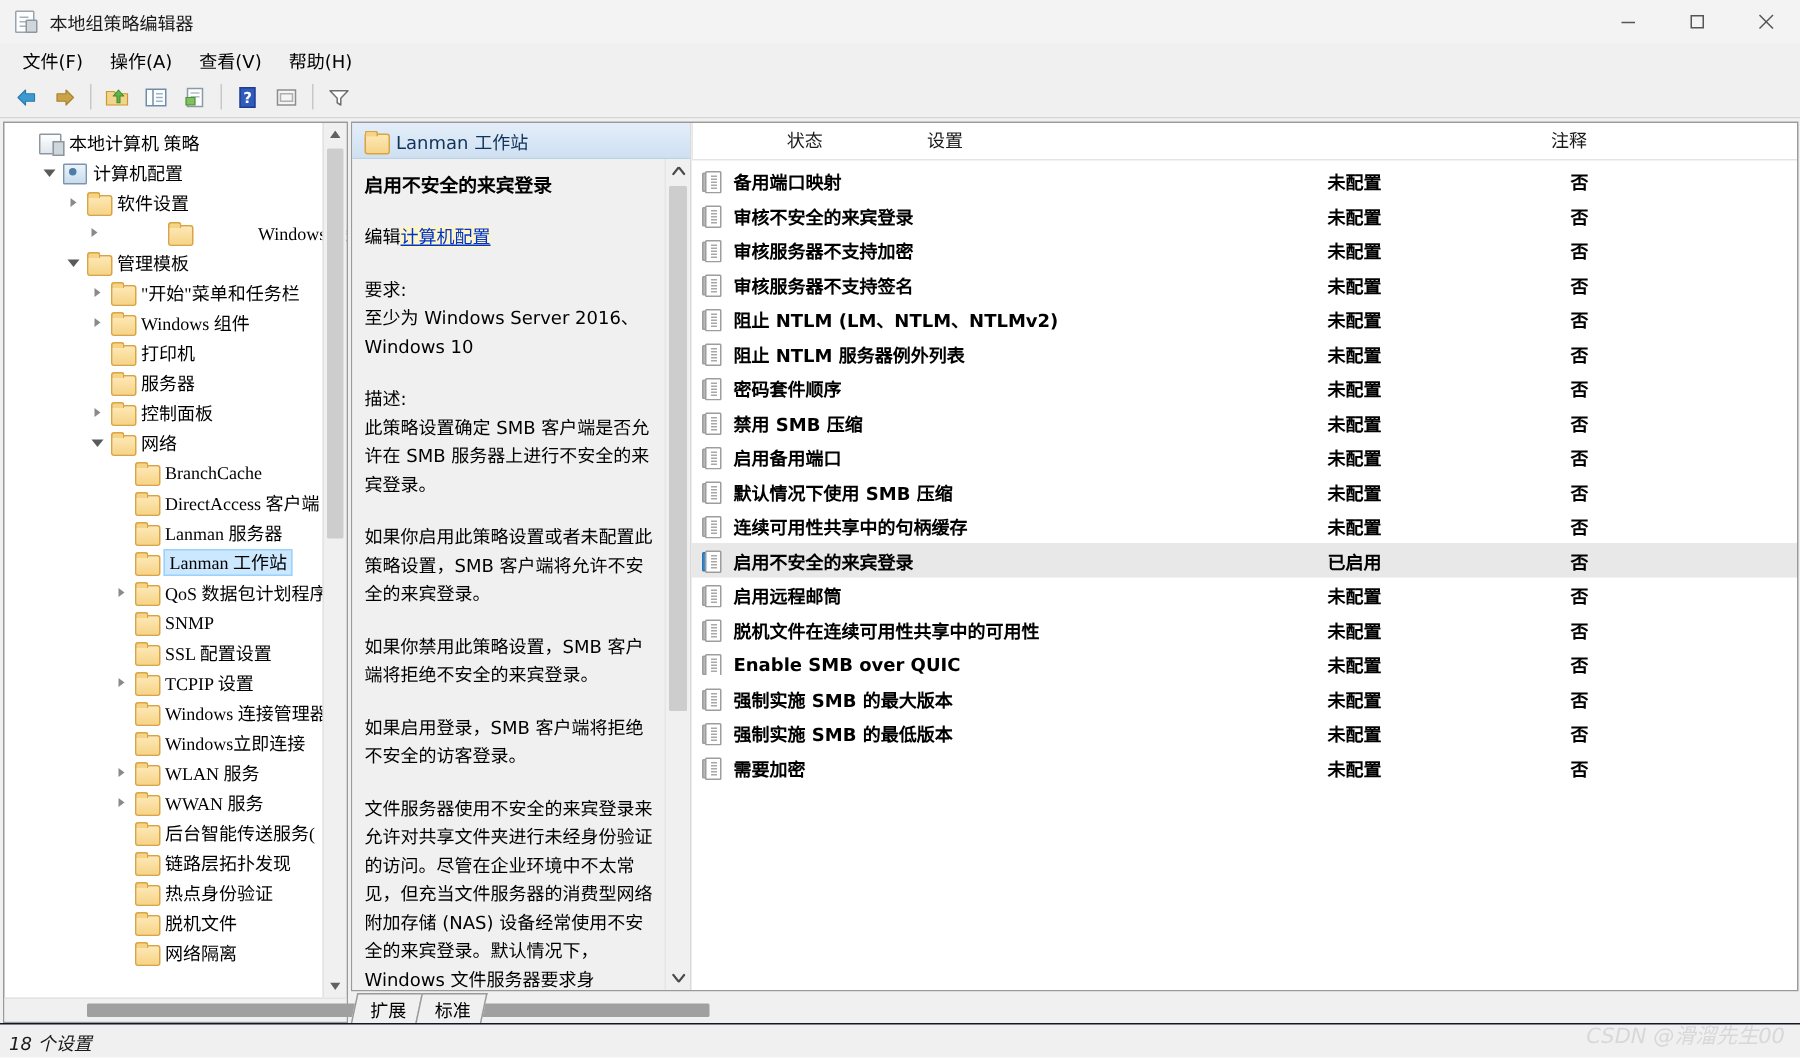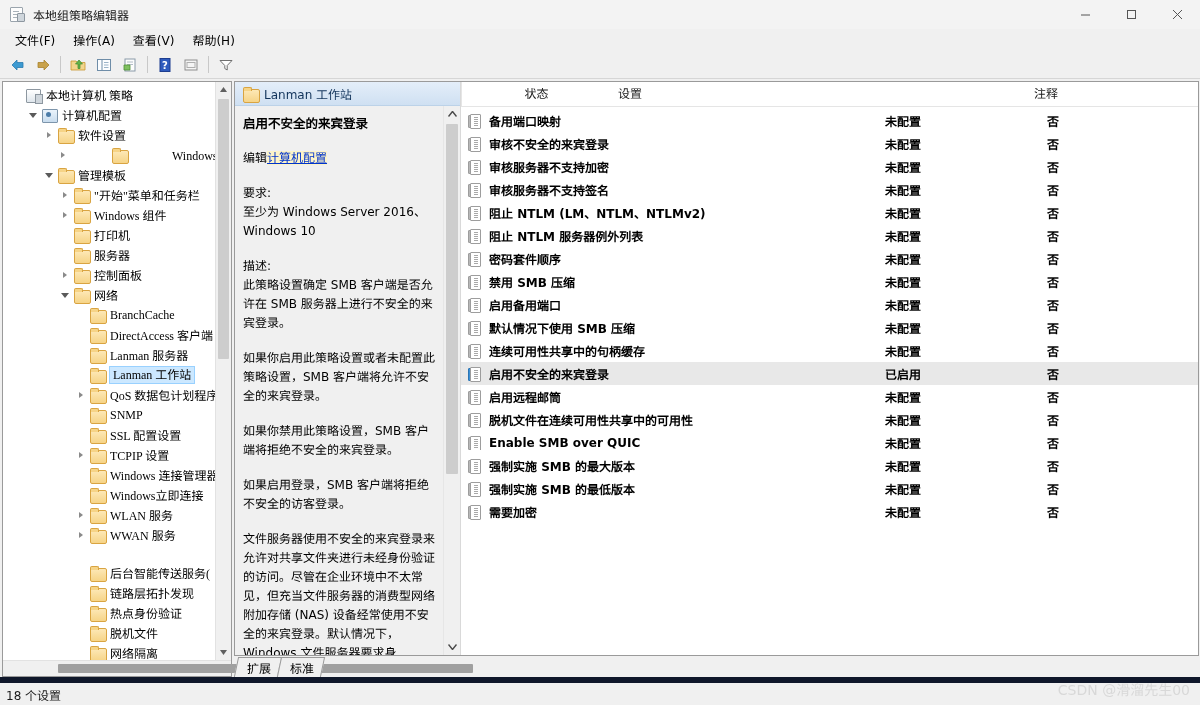--- a/index.html
+++ b/index.html
@@ -451,28 +451,29 @@
     border-bottom: none;
     transform: skewX(-12deg);
     margin-right: -1px;
   }
   .tab span { transform: skewX(12deg); display:block; }
 
   
   .statusbar {
     height: 22px;
     background: #f0f0f0;
-    border-top: 6px solid #0f172a;
+    border-top: 1px solid #0f172a;
     display: flex;
     align-items: center;
     padding-left: 6px;
     font-size: 12px;
     color: #1a1a1a;
     flex: 0 0 auto;
     position: relative;
+    font-style: italic;
   }
   .watermark {
     position: absolute;
     right: 10px;
     bottom: 6px;
     font-size: 14px;
     color: #d8d8d8;
     white-space: nowrap;
     pointer-events: none;
   }
@@ -753,21 +754,21 @@
             </div>
             <div class="tnode" style="padding-left: 70px;">
               <div class="twist">
                 <div class="tri"></div>
               </div>
               <div class="ico">
                 <div class="folder"></div>
               </div>
               <div class="lbl">WWAN 服务</div>
             </div>
-            <div class="tnode" style="padding-left: 70px; margin-top: 18px;">
+            <div class="tnode" style="padding-left: 70px;">
               <div class="twist"></div>
               <div class="ico">
                 <div class="folder"></div>
               </div>
               <div class="lbl">后台智能传送服务(</div>
             </div>
             <div class="tnode" style="padding-left: 70px;">
               <div class="twist"></div>
               <div class="ico">
                 <div class="folder"></div>

